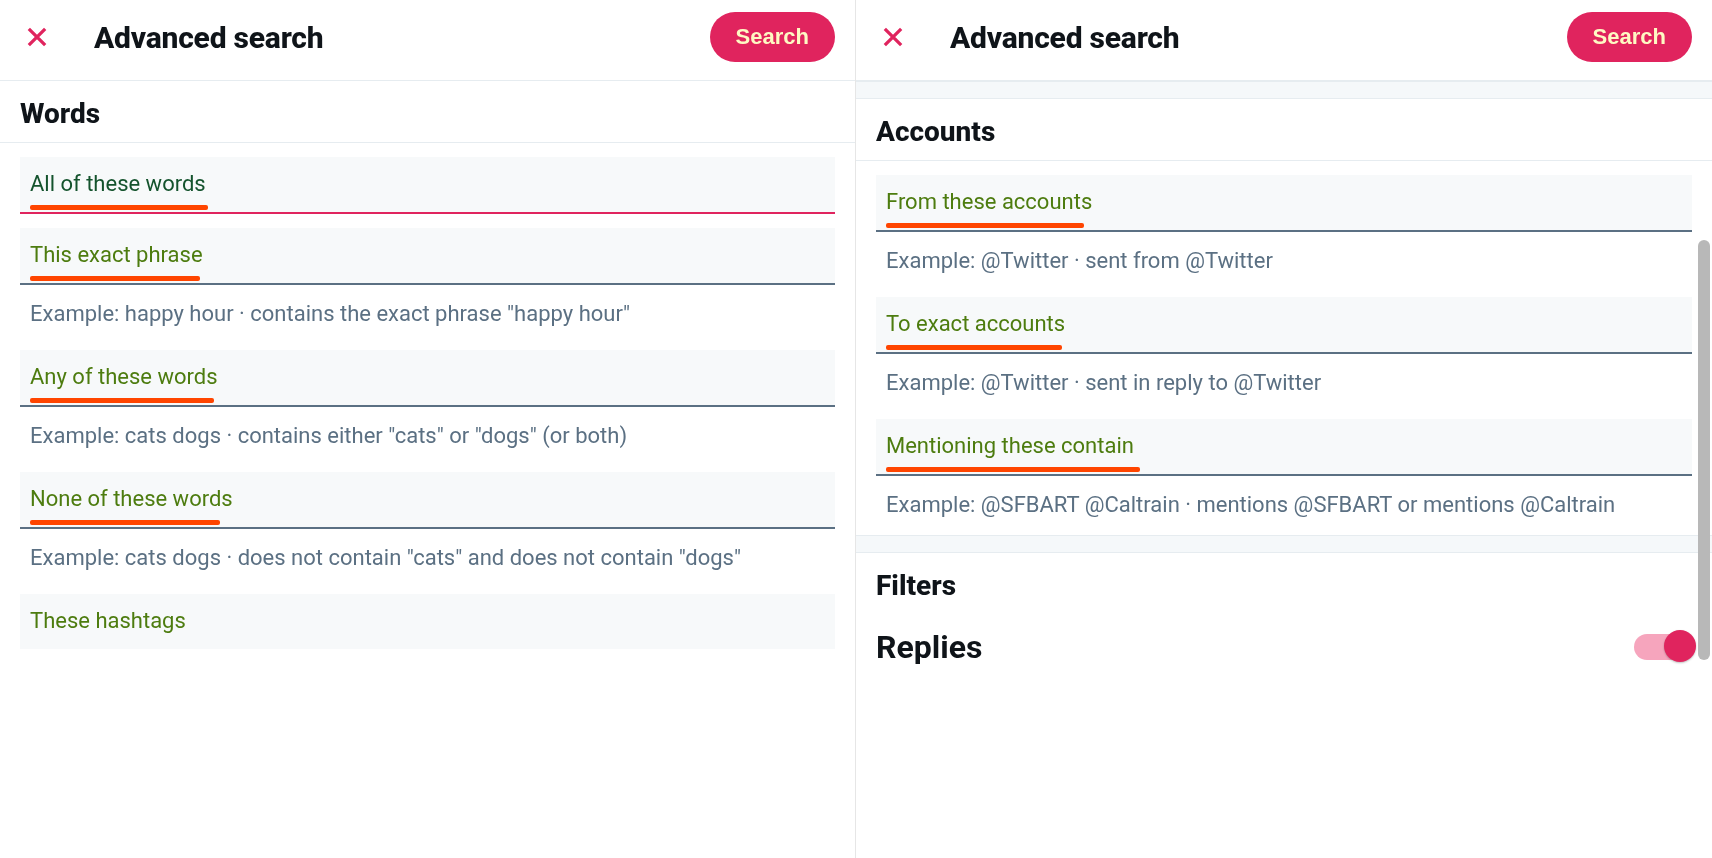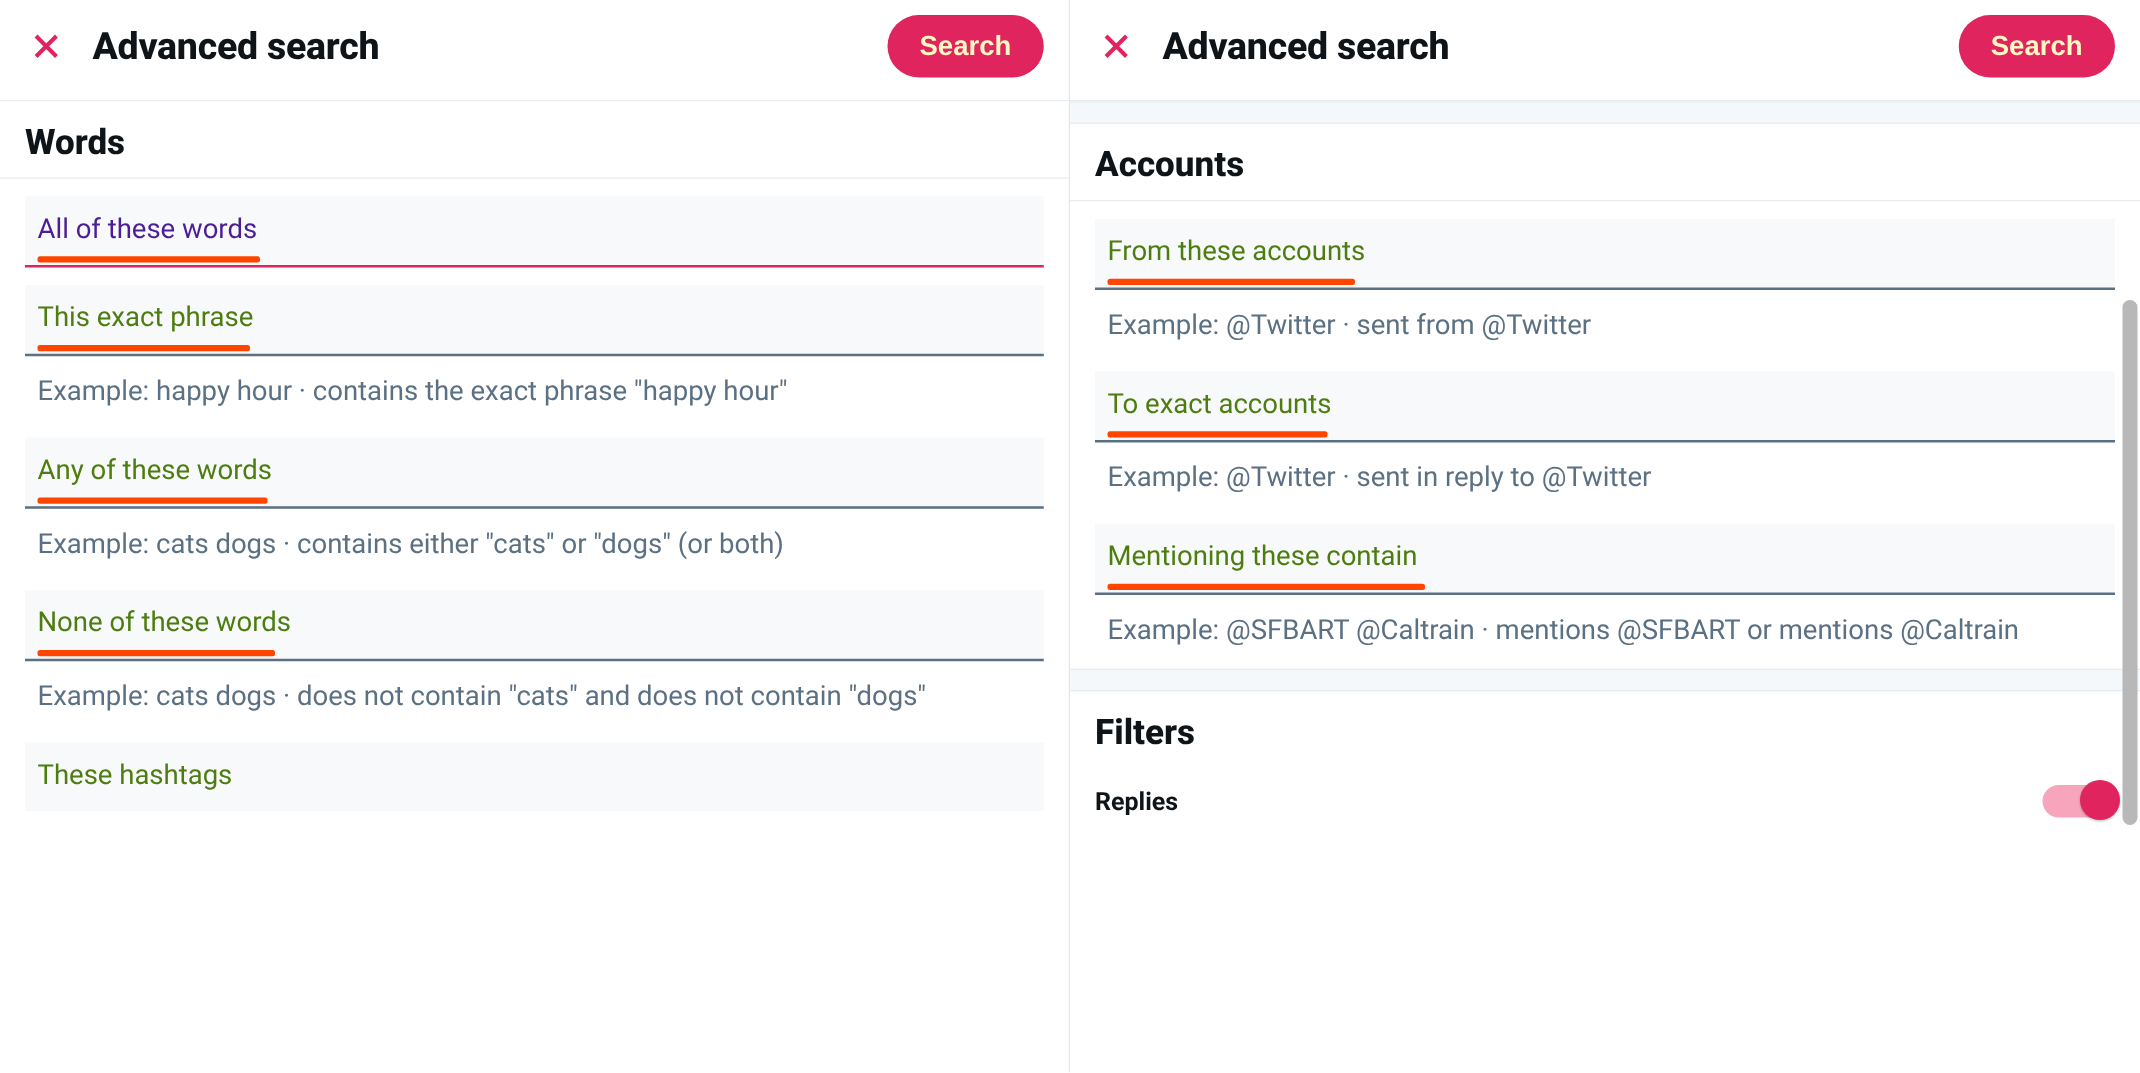--- a/index.html
+++ b/index.html
@@ -6,21 +6,21 @@
   html, body { width: 1712px; height: 858px; font-family: -apple-system, BlinkMacSystemFont, "Segoe UI", Roboto, Helvetica, Arial, sans-serif; background: #fff; color: #0f1419; }
   .wrap { display: flex; width: 1712px; height: 858px; }
   .panel { position: relative; width: 50%; height: 100%; border-right: 1px solid #e6e6e6; overflow: hidden; }
   .panel:last-child { border-right: none; }
 
   .header {
     display: flex; align-items: center; justify-content: space-between;
     padding: 12px 20px 18px 20px;
     border-bottom: 1px solid #e6ecf0;
   }
-  .header-left { display: flex; align-items: center; gap: 20px; }
+  .header-left { display: flex; align-items: center; gap: 40px; }
   .close-x {
     width: 34px; height: 34px; display: flex; align-items: center; justify-content: center;
     border-radius: 50%; cursor: pointer; color: #e0245e;
   }
   .close-x svg { width: 28px; height: 28px; stroke: #e0245e; stroke-width: 2.8; }
   .title { font-size: 30px; font-weight: 800; letter-spacing: -0.2px; }
   .search-btn {
     background: #e0245e; color: #fef9c3; border: none; border-radius: 9999px;
     font-size: 22px; font-weight: 700; padding: 12px 26px; cursor: pointer;
   }
@@ -39,31 +39,31 @@
     background: #f7f9fa;
     border-bottom: 2px solid #5b7083;
     padding: 14px 10px 16px 10px;
     margin-top: 14px;
     position: relative;
   }
   .field.active { border-bottom: 2px solid #e0245e; }
   .field-label {
     font-size: 22px; color: #4d7c0f; display: inline-block; position: relative;
   }
-  .field.active .field-label { color: #4c1d95; }
+  .field.active .field-label { color: #14532d; }
 
   .example {
     font-size: 22px; color: #5b7083; padding: 16px 10px 10px 10px;
   }
 
   .filter-row {
     display: flex; align-items: center; justify-content: space-between;
     padding: 14px 20px 10px 20px;
   }
-  .filter-label { font-size: 20px; font-weight: 700; }
+  .filter-label { font-size: 32px; font-weight: 700; }
   .toggle {
     position: relative; width: 58px; height: 26px; border-radius: 9999px;
     background: #f6a5bd; cursor: pointer;
   }
   .toggle .knob {
     position: absolute; right: -4px; top: -4px; width: 32px; height: 32px;
     border-radius: 50%; background: #e0245e;
     box-shadow: 0 1px 2px rgba(0,0,0,.25);
   }
 

